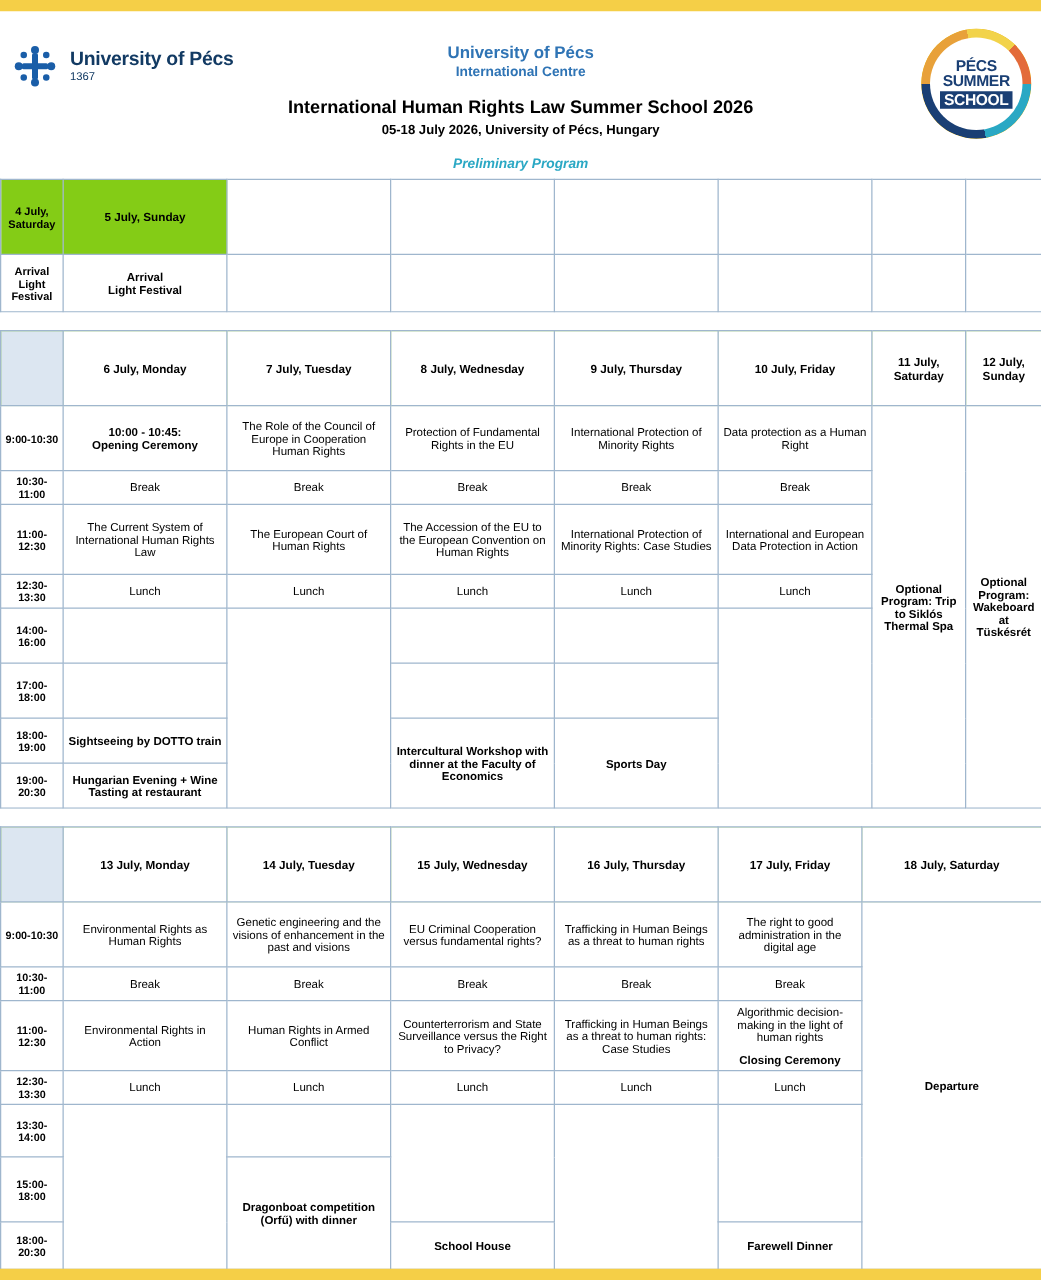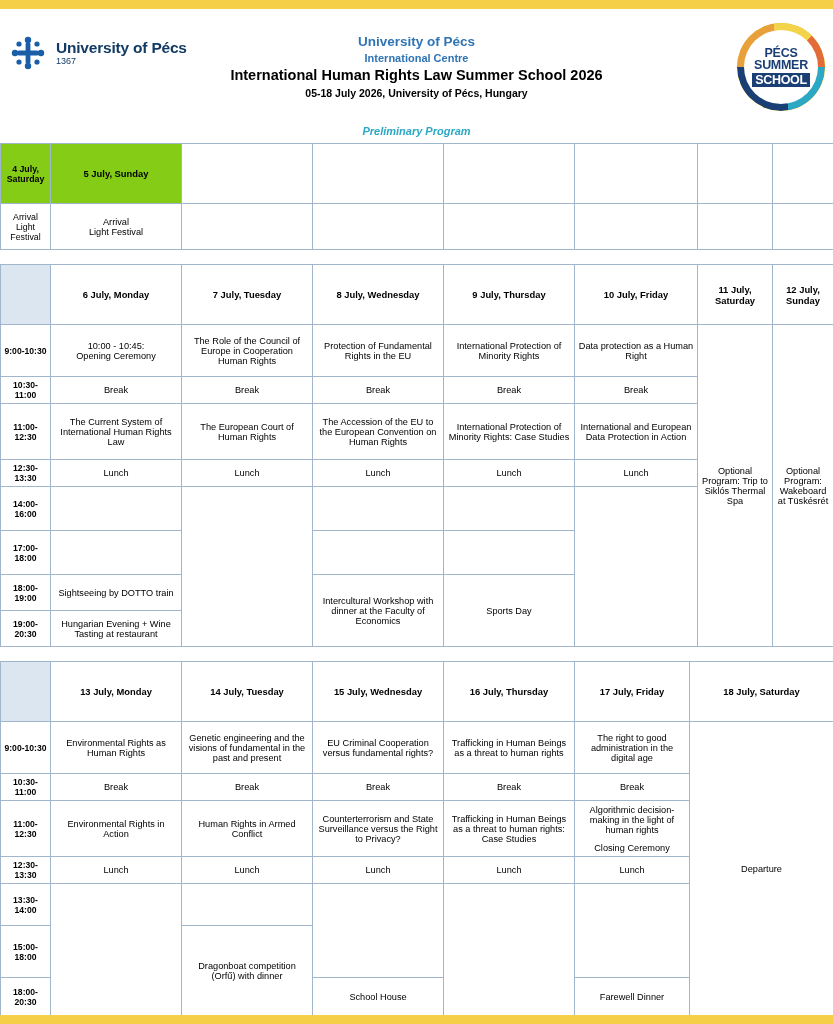--- a/index.html
+++ b/index.html
@@ -69,21 +69,21 @@
   .hc-line2 {
     color: #2f74b5;
     font-weight: bold;
     font-size: 11px;
     line-height: 1.35;
   }
   .hc-title {
     color: #000;
     font-weight: bold;
     font-size: 14.5px;
-    margin-top: 1px;
+    margin-top: 12px;
   }
   .hc-sub {
     color: #000;
     font-weight: bold;
     font-size: 10.5px;
     margin-top: 4px;
   }
   .logo-right {
     position: absolute;
     right: 8px; top: 14px;
@@ -166,21 +166,21 @@
     margin-left: 20px;
   }
   .hdr {
     background: #84cc16;
     font-weight: bold;
     height: 60px;
     font-size: 9.4px;
   }
   .hdr-blank { background: #dce6f1; }
   .blank-cell { border: 1px solid #9fb6cd; }
-  .bold { font-weight: normal; }
+  .bold { font-weight: bold; }
   .spacer-row td { border: none; height: 14px; background: #fff; }
   .sm { font-size: 8.8px; }
 </style>
 </head>
 <body>
 
 <div class="page">
 
   <div class="top-bar"></div>
 
@@ -390,21 +390,21 @@
       <td>14 July, Tuesday</td>
       <td>15 July, Wednesday</td>
       <td>16 July, Thursday</td>
       <td>17 July, Friday</td>
       <td>18 July, Saturday</td>
     </tr>
 
     <tr style="height:52px">
       <td class="time-col">9:00-10:30</td>
       <td>Environmental Rights as Human Rights</td>
-      <td>Genetic engineering and the visions of fundamental in the past and present</td>
+      <td>Genetic engineering and the visions of enhancement in the past and visions</td>
       <td>EU Criminal Cooperation versus fundamental rights?</td>
       <td>Trafficking in Human Beings as a threat to human rights</td>
       <td>The right to good administration in the digital age</td>
       <td class="bold" rowspan="7">Departure</td>
     </tr>
 
     <tr style="height:21px">
       <td class="time-col">10:30-11:00</td>
       <td>Break</td>
       <td>Break</td>

